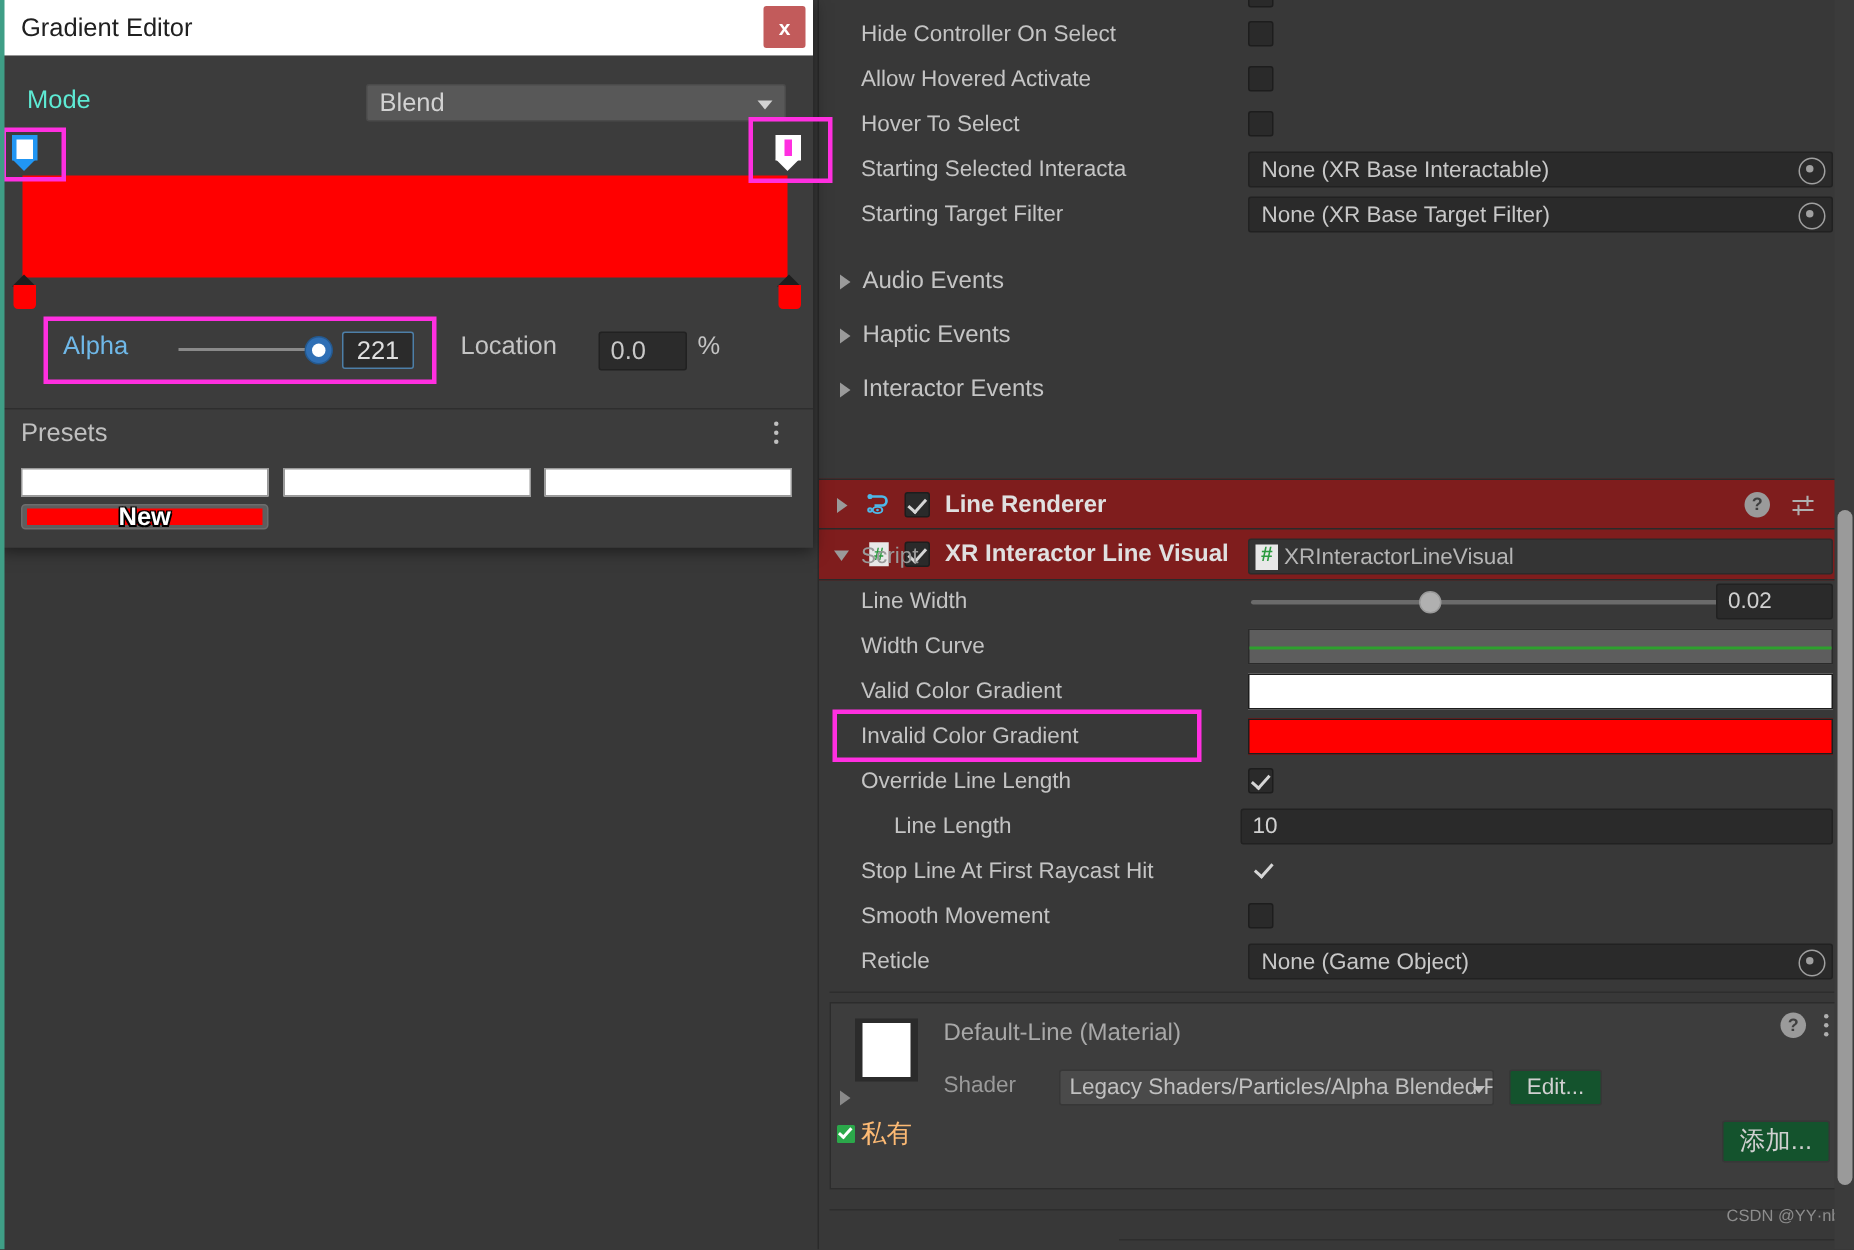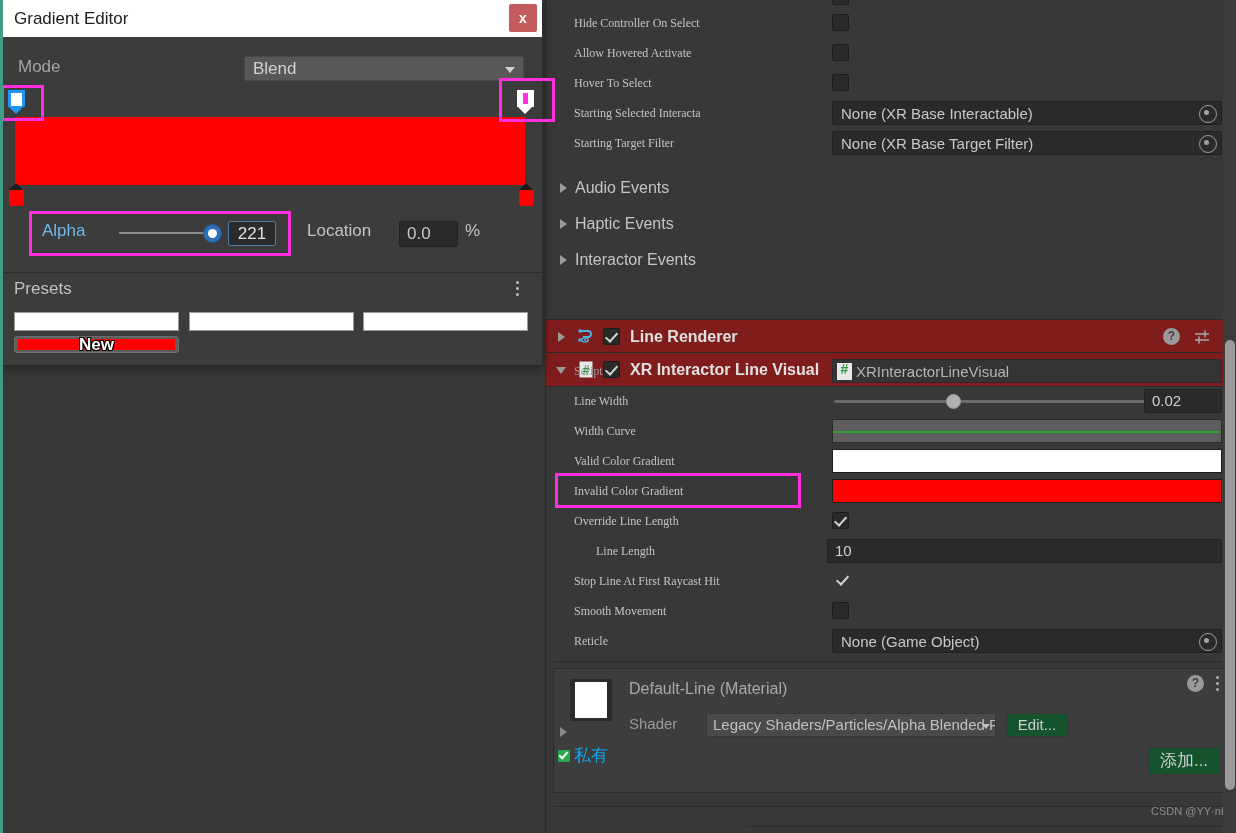--- a/index.html
+++ b/index.html
@@ -15,21 +15,21 @@
   
   #inspector{
     position:absolute;left:545px;top:0;width:691px;height:833px;
     background:#383838;
     border-left:1px solid #2a2a2a;
     overflow:hidden;
   }
   .prop-row{position:relative;height:30px;display:flex;align-items:center;}
   .prop-label{
     position:absolute;left:28px;color:#c4c4c4;white-space:nowrap;
-    font-size:12px;line-height:30px;font-family:Liberation Serif, serif;
+    font-size:15px;line-height:30px;
   }
   .prop-label.dim{color:#9a9a9a;}
   .prop-label.indent{left:50px;}
   .chk{
     position:absolute;left:286px;top:6px;width:17px;height:17px;
     background:#2a2a2a;border:1px solid #1d1d1d;border-radius:2px;
     box-sizing:border-box;
   }
   .chk.on::after{
     content:"";position:absolute;left:4px;top:1px;width:5px;height:10px;
@@ -156,21 +156,21 @@
     position:absolute;background:#14532d;border:1px solid #373737;border-radius:2px;
     box-sizing:border-box;color:#d0d0d0;font-size:15px;text-align:center;
   }
   .mat-priv-chk{
     position:absolute;left:4px;top:81px;width:12px;height:12px;background:#2ba84a;border-radius:1px;
   }
   .mat-priv-chk::after{
     content:"";position:absolute;left:3px;top:0px;width:3px;height:7px;
     border:solid #ffffff;border-width:0 2px 2px 0;transform:rotate(42deg);
   }
-  .mat-priv-text{position:absolute;left:20px;top:76px;font-size:17px;color:#0ea5e9;line-height:22px;}
+  .mat-priv-text{position:absolute;left:20px;top:76px;font-size:17px;color:#fdba74;line-height:22px;}
 
   .hdr-icons-sm{position:absolute;right:8px;top:6px;display:flex;align-items:center;gap:12px;}
 
   
   #scrollbar{position:absolute;right:0;top:0;width:14px;height:833px;background:#3b3b3b;}
   #scroll-thumb{position:absolute;right:2px;top:340px;width:10px;height:450px;background:#9a9a9a;border-radius:5px;}
 
   .watermark{
     position:absolute;right:10px;bottom:16px;font-size:11px;color:#8d8d8d;
   }
@@ -186,21 +186,21 @@
     position:absolute;left:0;top:0;width:542px;height:37px;background:#ffffff;
     border-bottom:1px solid #dcdcdc;
   }
   #grad-title{position:absolute;left:14px;top:0;line-height:37px;font-size:17px;color:#202020;}
   #grad-close{
     position:absolute;right:5px;top:4px;width:28px;height:28px;background:#c25b5b;
     color:#ffffff;font-size:14px;font-weight:bold;text-align:center;line-height:28px;
     border-radius:2px;cursor:pointer;
   }
   #grad-body{position:absolute;left:0;top:37px;width:542px;height:233px;background:#3c3c3c;}
-  .mode-label{position:absolute;left:18px;top:57px;font-size:17px;color:#a3a3a3;}
+  .mode-label{position:absolute;left:18px;top:57px;font-size:17px;color:#5eead4;}
   .mode-dd{
     position:absolute;left:244px;top:56px;width:280px;height:25px;background:#585858;
     border:1px solid #4a4a4a;border-radius:2px;box-sizing:border-box;
     color:#d2d2d2;font-size:17px;line-height:23px;padding-left:8px;
   }
   .mode-dd .arrow{
     position:absolute;right:8px;top:10px;width:0;height:0;border-style:solid;
     border-width:6px 5px 0 5px;border-color:#d2d2d2 transparent transparent transparent;
   }
   #gradbar{

